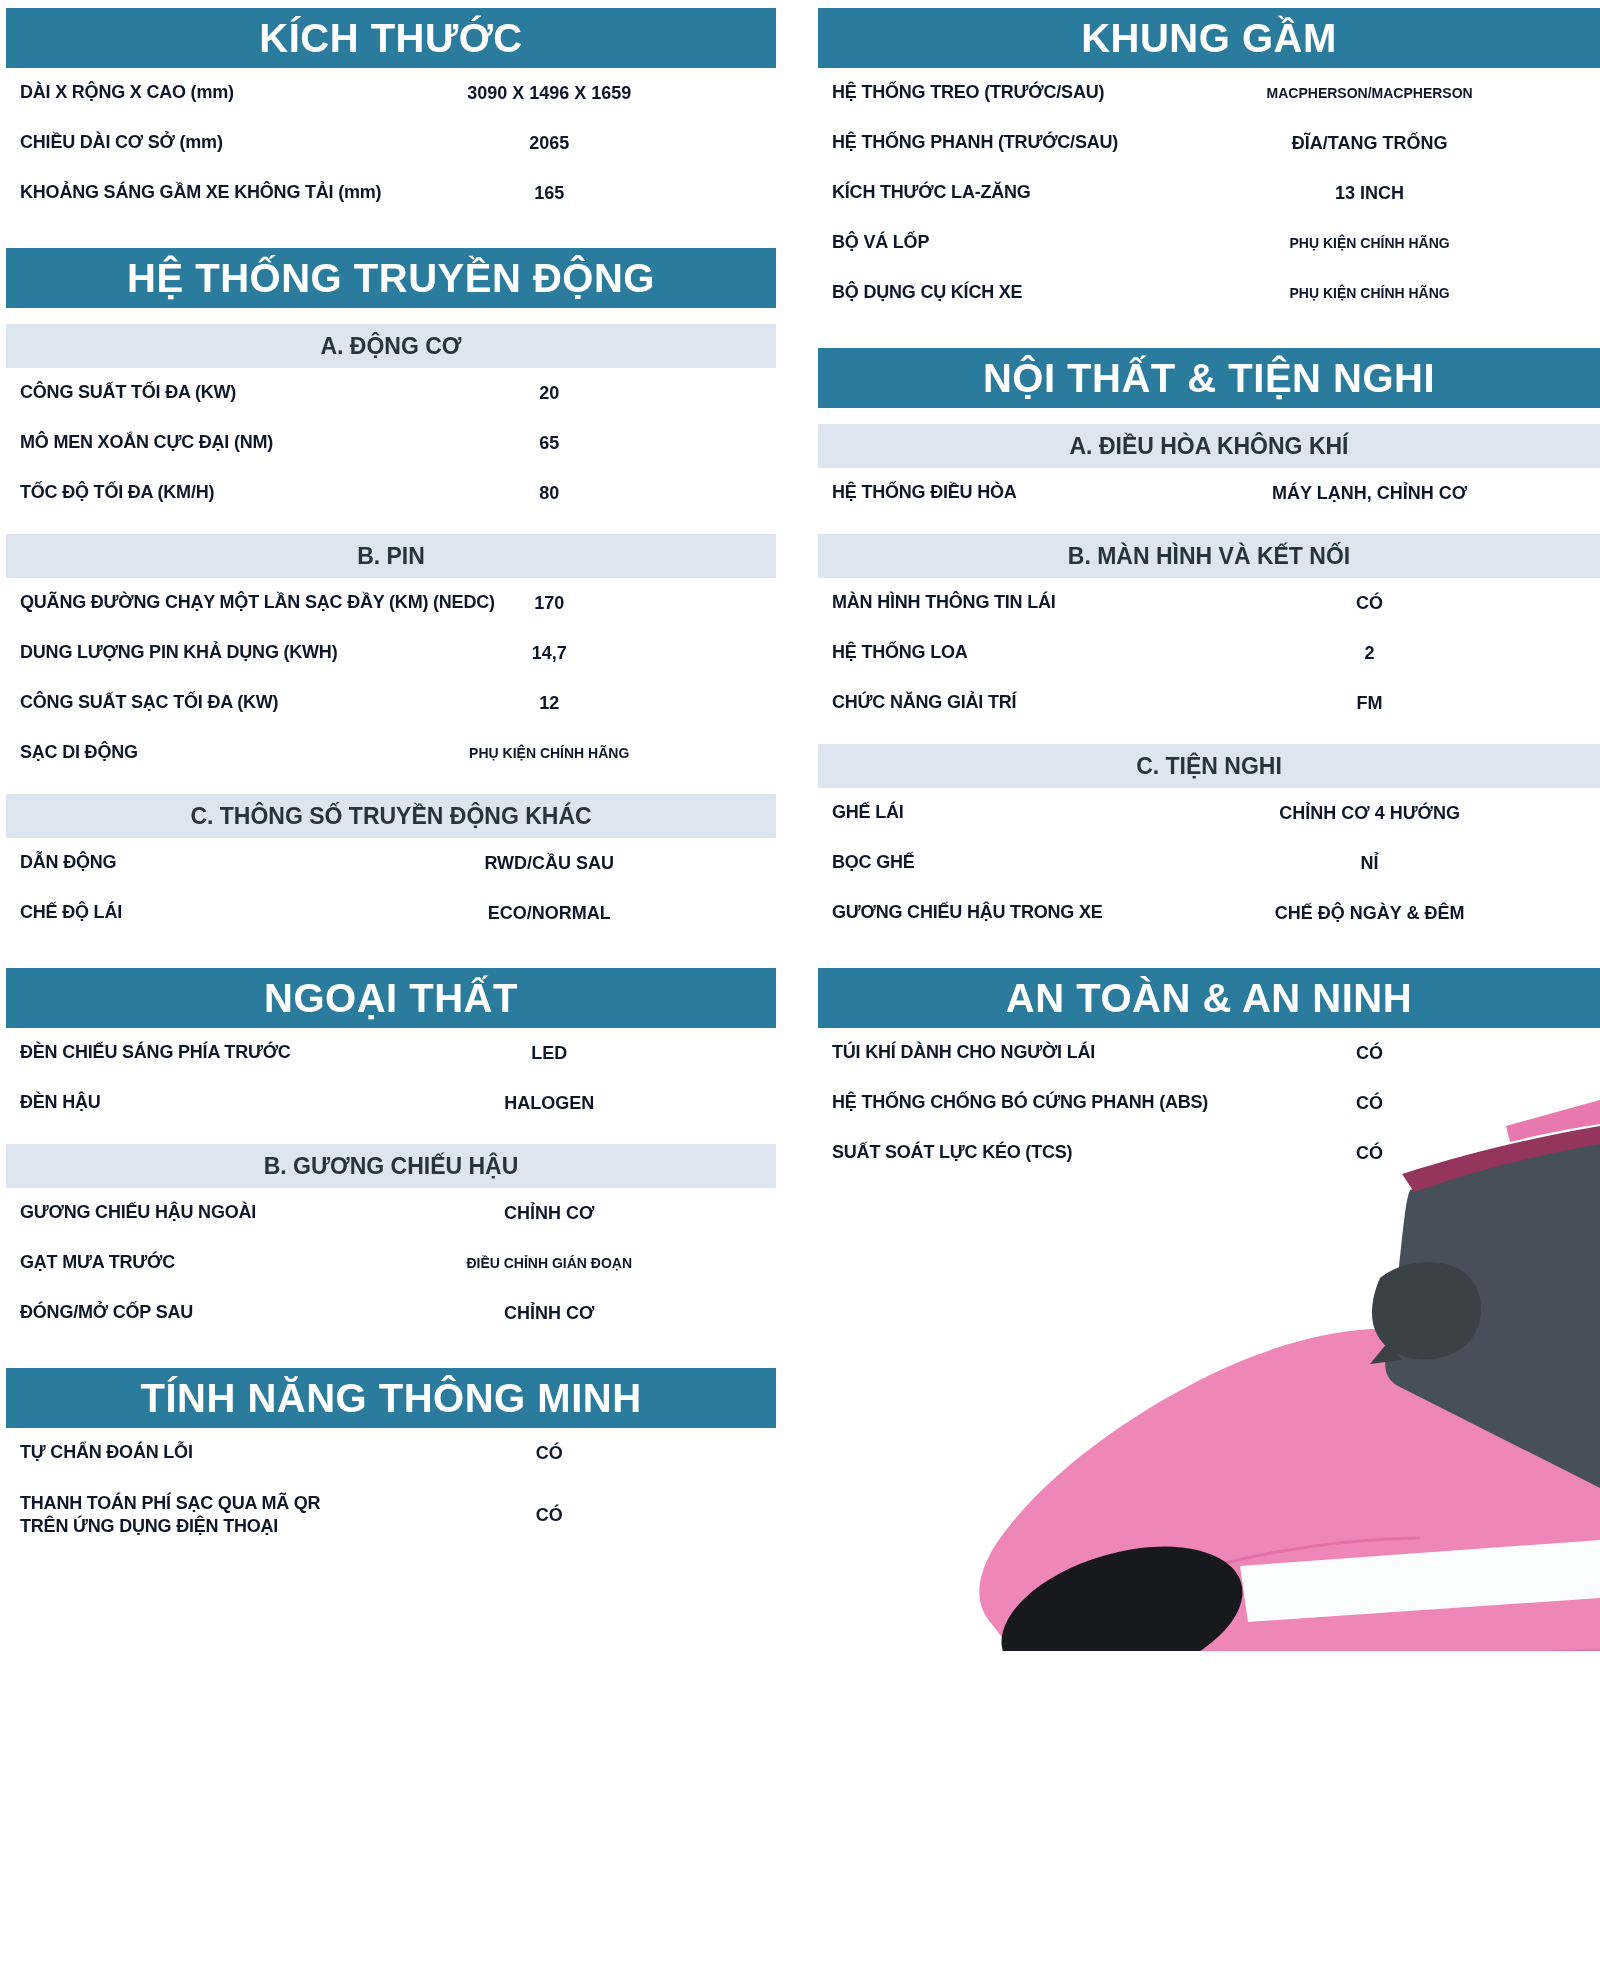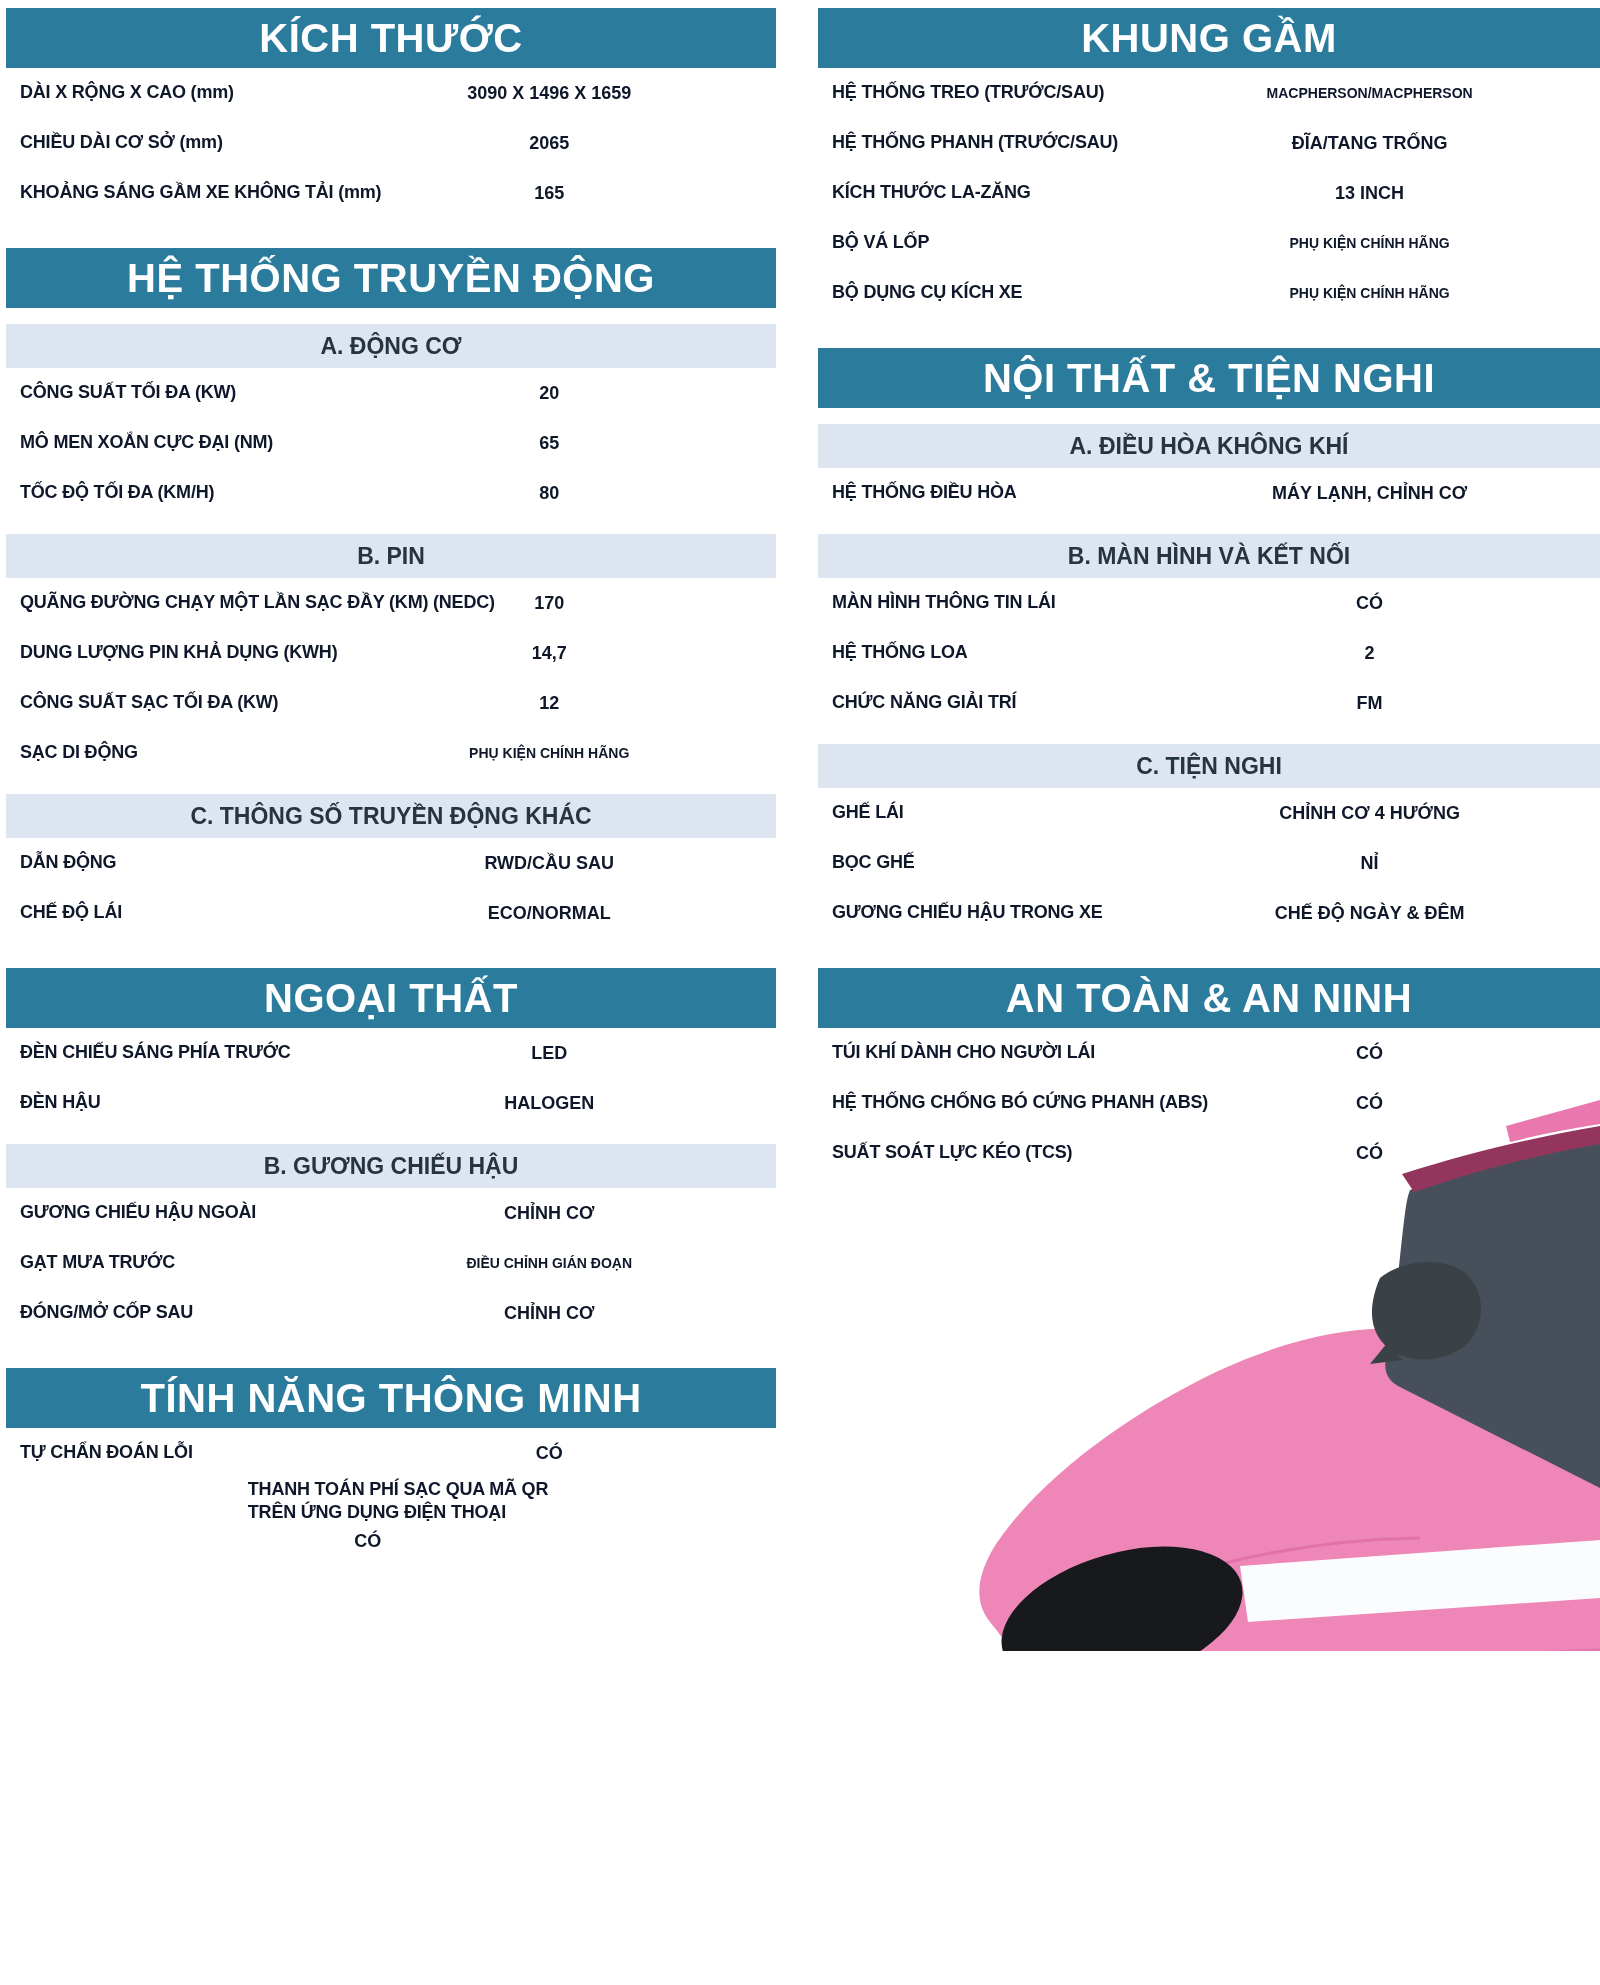--- a/index.html
+++ b/index.html
@@ -16,21 +16,21 @@
     display:flex;align-items:center;justify-content:center;
     font-size:40px;font-weight:bold;letter-spacing:.5px;white-space:nowrap;
   }
   .sub-h{
     height:44px;margin-top:16px;background:var(--sub,#dde6f0);color:#26343e;
     display:flex;align-items:center;justify-content:center;
     font-size:23px;font-weight:bold;white-space:nowrap;
   }
   .row{height:50px;display:flex;align-items:center;padding-left:14px;
        font-weight:bold;color:#0f172a;font-size:18px;}
-  .row.twoline{height:74px;flex-direction:column;}
+  .row.twoline{height:74px;}
   .lab{flex:1 1 0;min-width:0;white-space:pre;letter-spacing:-.2px;line-height:1.3;}
   .val{width:44%;margin-right:8%;flex:none;text-align:center;white-space:nowrap;}
   .val.small{font-size:14px;}
   
   .colors{position:absolute;left:0;top:1660px;width:1140px;height:325px;}
   .c-head{position:absolute;top:0;margin:0;font-size:56px;font-weight:bold;color:#101417;white-space:nowrap;}
   #ch-special{left:33px;} #ch-basic{left:451px;}
   .accent{color:var(--hdr,#2b7c9c);}
   .sw-cell{position:absolute;width:307px;height:124px;}
   .blob{position:absolute;right:0;top:2px;width:62%;height:90%;}

